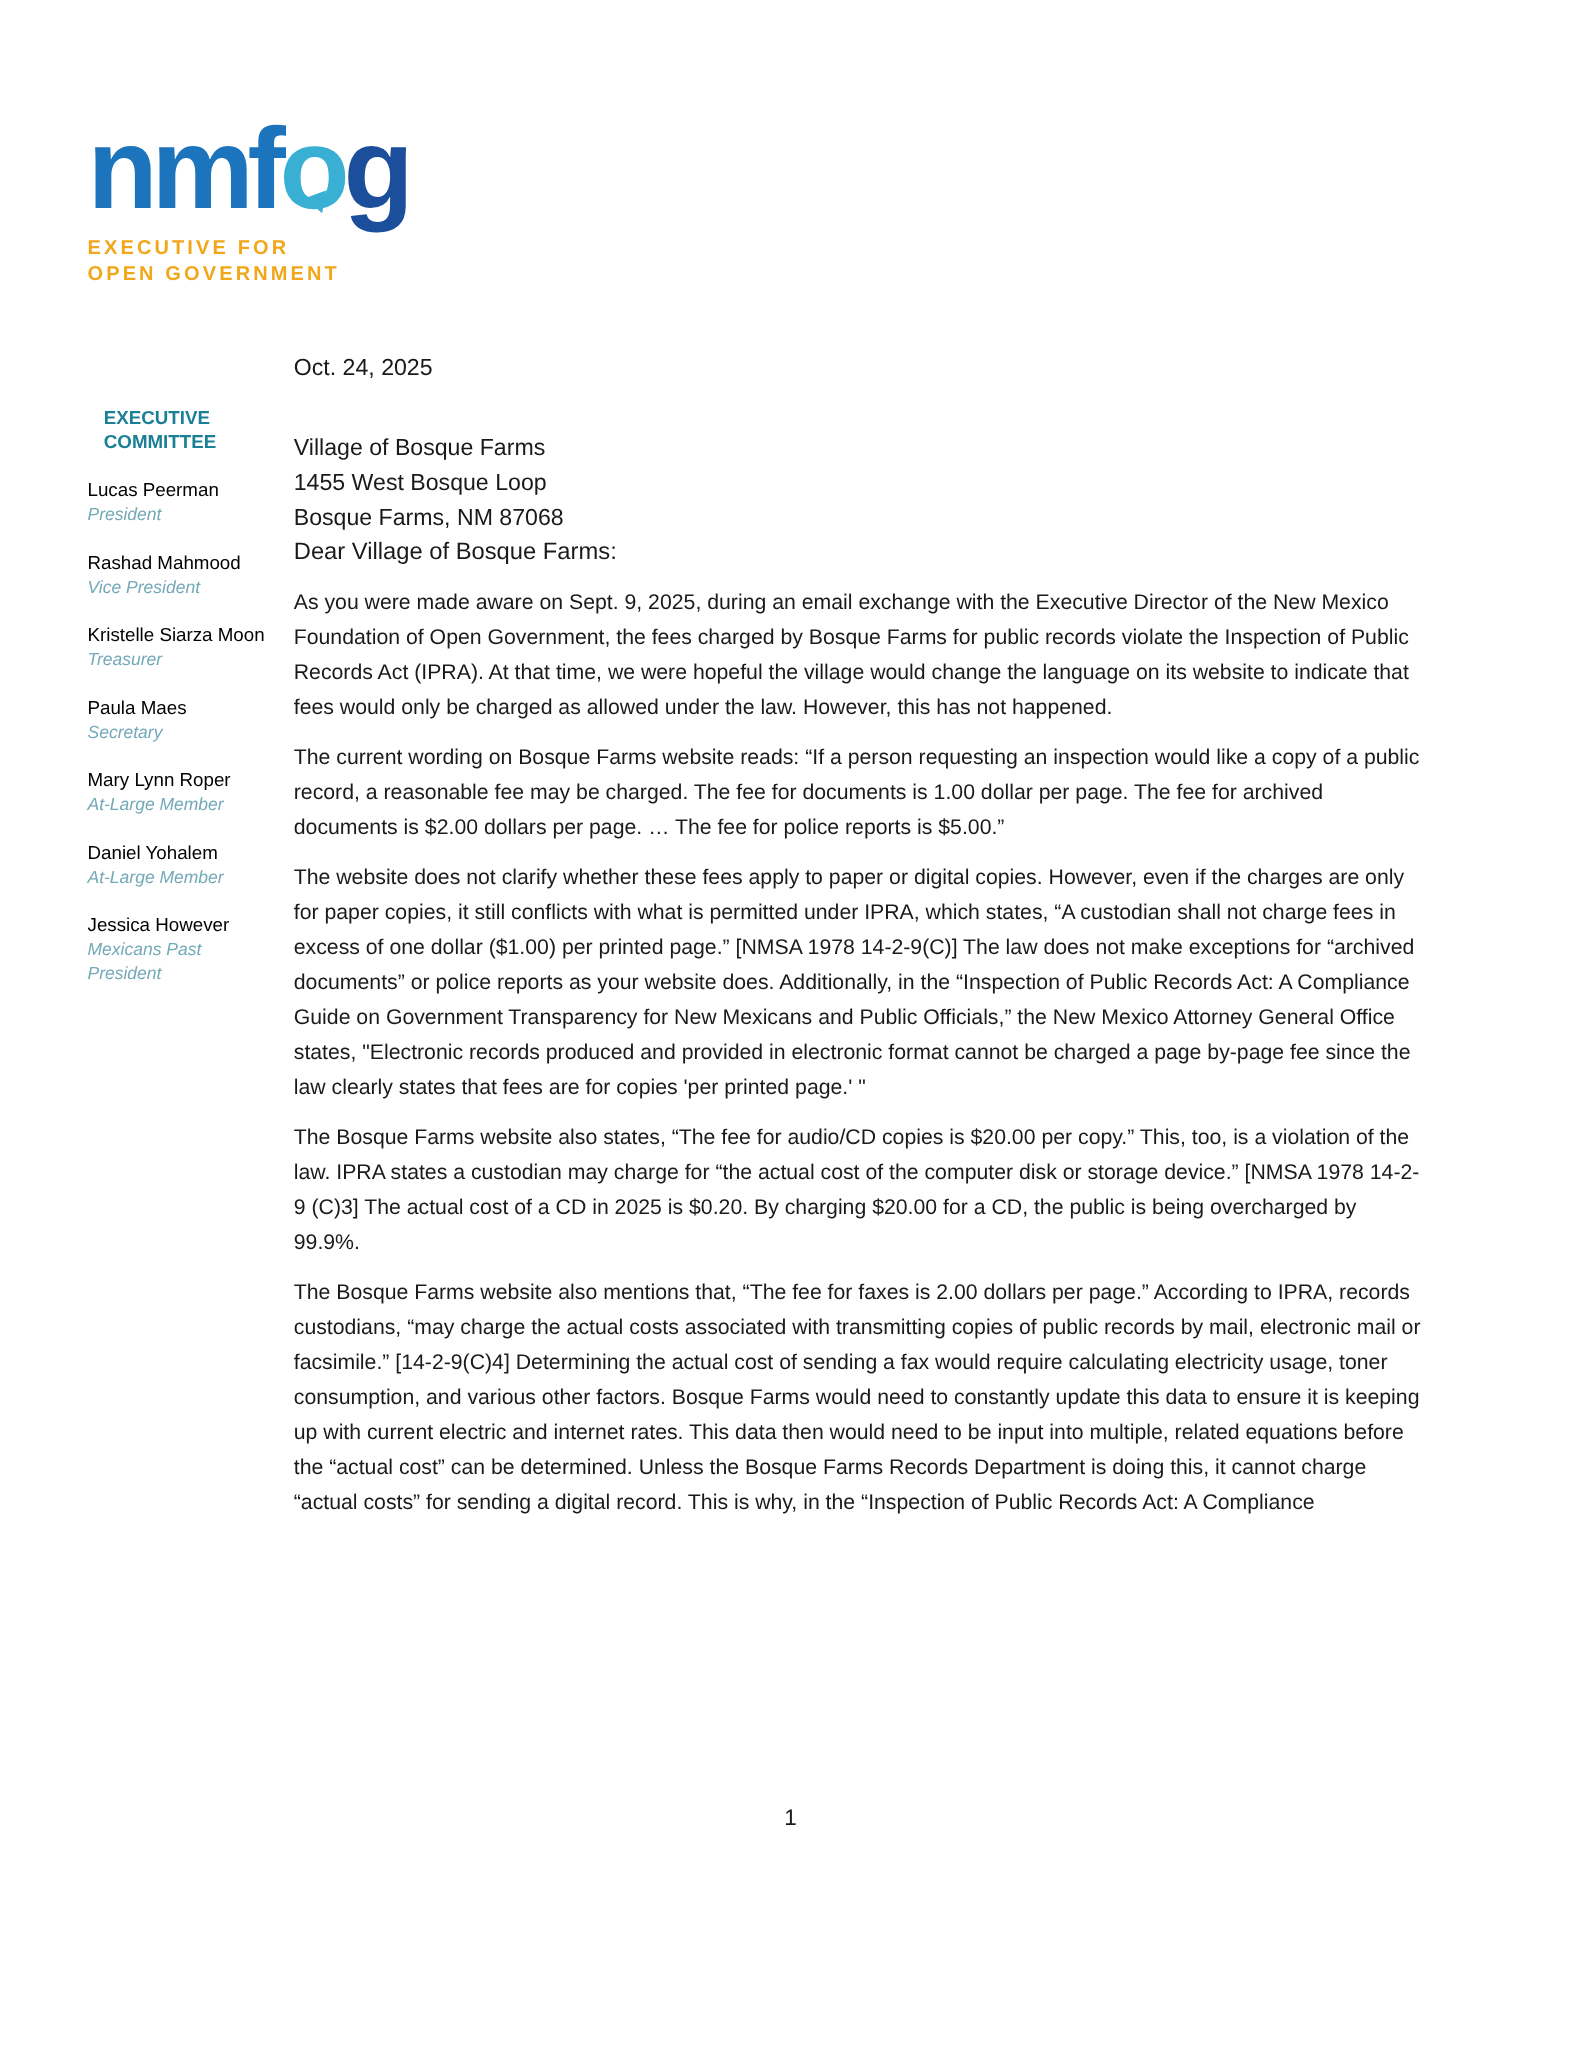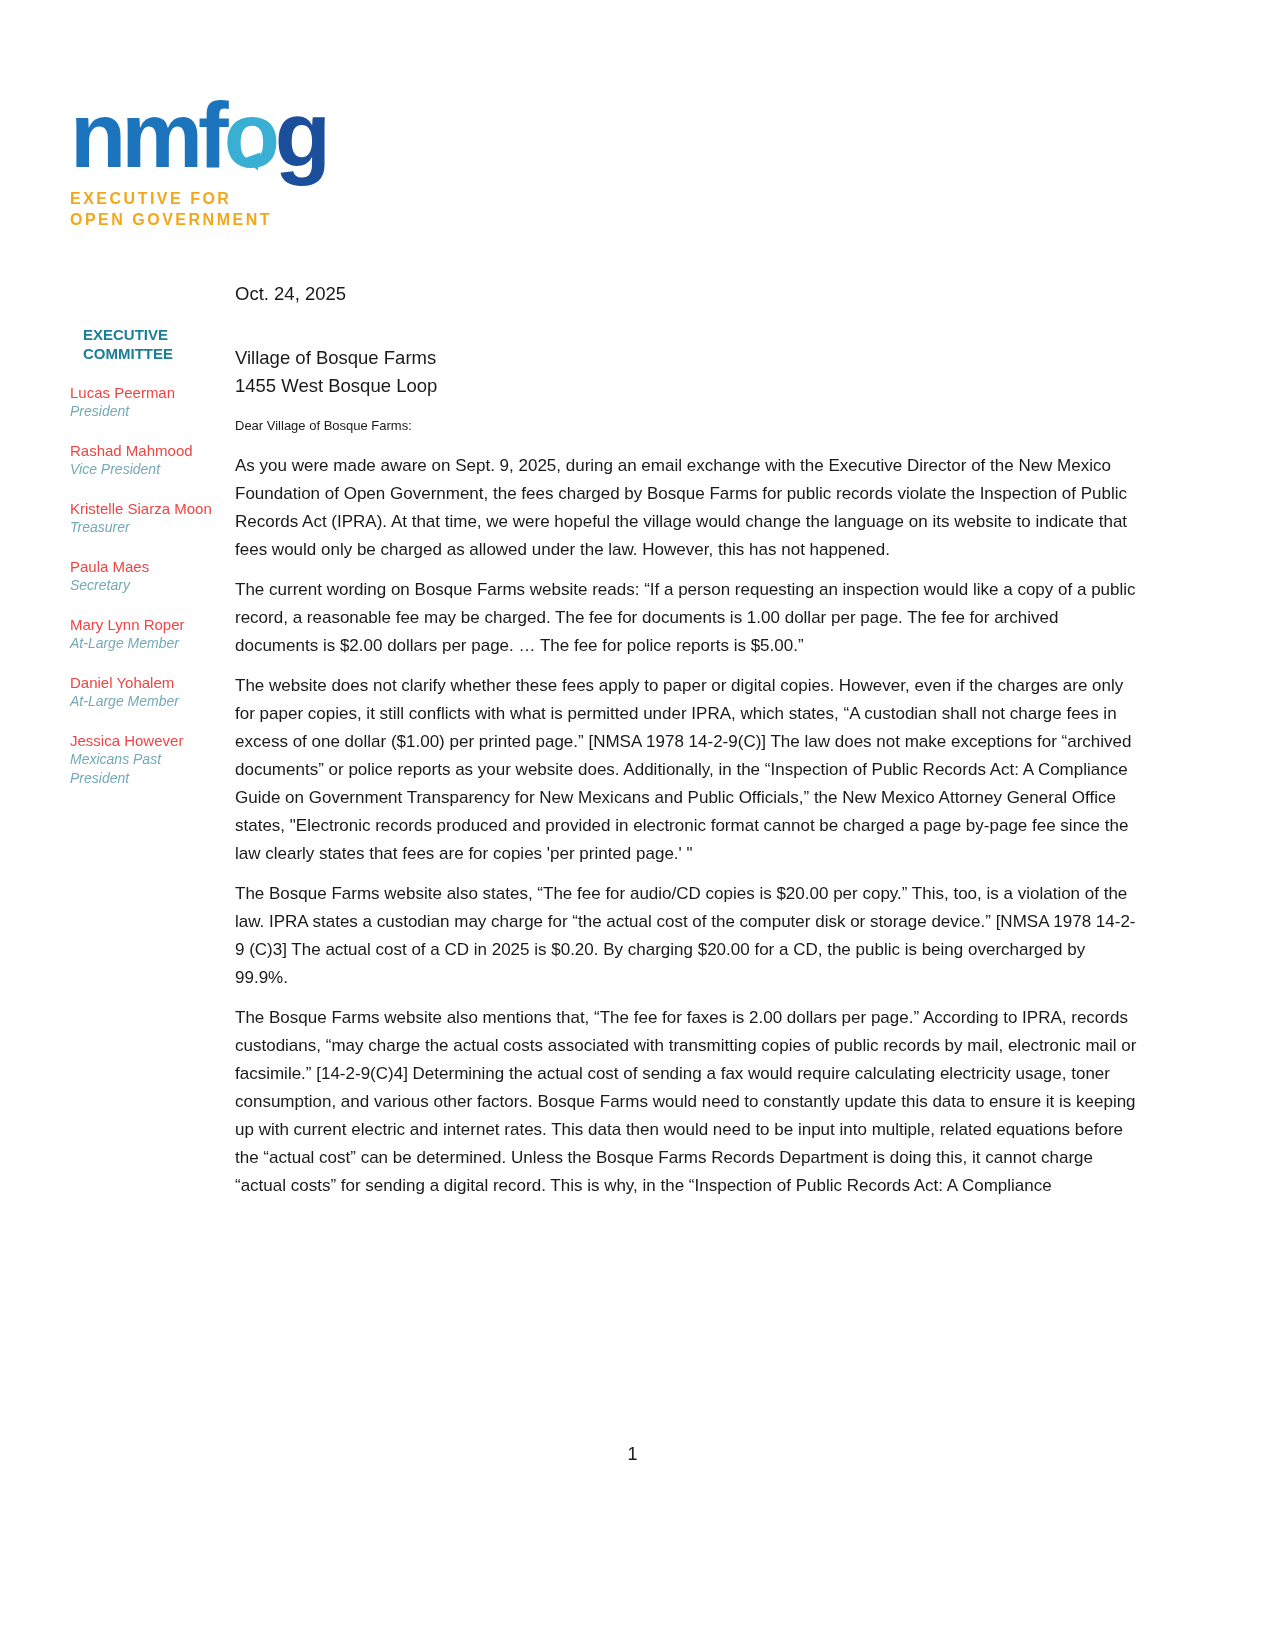--- a/index.html
+++ b/index.html
@@ -94,21 +94,21 @@
     color: #1b7f95;
     font-weight: bold;
     font-size: 15px;
     line-height: 19px;
     margin-bottom: 20px;
     width: 110px;
     margin-left: 13px;
   }
   .member { margin-bottom: 20px; }
   .member-name {
-    color: #ef4444;
+    color: #000000;
     font-size: 15px;
     line-height: 19px;
   }
   .member-title {
     color: #74a9b8;
     font-style: italic;
     font-size: 14px;
     line-height: 19px;
   }
 
@@ -116,23 +116,22 @@
   .date-line {
     font-size: 18.5px;
     line-height: 28px;
     margin-bottom: 36px;
   }
   .recipient-line {
     font-size: 18.5px;
     line-height: 28px;
   }
   .salutation {
-    font-size: 13px;
-    line-height: 28px;
-    margin-top: 12px;
+    font-size: 19px;
+    line-height: 28px;
   }
   .body-par {
     font-size: 17px;
     line-height: 28px;
     margin-top: 12px;
     text-align: left;
   }
 
   
   .footer {
@@ -197,20 +196,21 @@
         <div class="member-title">Mexicans Past President</div>
       </div>
     </div>
 
     <div class="main">
       <div class="date-line">Oct. 24, 2025</div>
 
       <div class="recipient-block">
         <div class="recipient-line">Village of Bosque Farms</div>
         <div class="recipient-line">1455 West Bosque Loop</div>
+        <div class="recipient-line">Bosque Farms, NM 87068</div>
       </div>
 
       <div class="salutation">Dear Village of Bosque Farms:</div>
 
       <p class="body-par">As you were made aware on Sept. 9, 2025, during an email exchange with the Executive Director of the New Mexico Foundation of Open Government, the fees charged by Bosque Farms for public records violate the Inspection of Public Records Act (IPRA). At that time, we were hopeful the village would change the language on its website to indicate that fees would only be charged as allowed under the law. However, this has not happened.</p>
       <p class="body-par">The current wording on Bosque Farms website reads: “If a person requesting an inspection would like a copy of a public record, a reasonable fee may be charged. The fee for documents is 1.00 dollar per page. The fee for archived documents is $2.00 dollars per page. … The fee for police reports is $5.00.”</p>
       <p class="body-par">The website does not clarify whether these fees apply to paper or digital copies. However, even if the charges are only for paper copies, it still conflicts with what is permitted under IPRA, which states, “A custodian shall not charge fees in excess of one dollar ($1.00) per printed page.” [NMSA 1978 14-2-9(C)] The law does not make exceptions for “archived documents” or police reports as your website does. Additionally, in the “Inspection of Public Records Act: A Compliance Guide on Government Transparency for New Mexicans and Public Officials,” the New Mexico Attorney General Office states, "Electronic records produced and provided in electronic format cannot be charged a page by-page fee since the law clearly states that fees are for copies 'per printed page.' "</p>
       <p class="body-par">The Bosque Farms website also states, “The fee for audio/CD copies is $20.00 per copy.” This, too, is a violation of the law. IPRA states a custodian may charge for “the actual cost of the computer disk or storage device.” [NMSA 1978 14-2-9 (C)3] The actual cost of a CD in 2025 is $0.20. By charging $20.00 for a CD, the public is being overcharged by 99.9%.</p>
       <p class="body-par">The Bosque Farms website also mentions that, “The fee for faxes is 2.00 dollars per page.” According to IPRA, records custodians, “may charge the actual costs associated with transmitting copies of public records by mail, electronic mail or facsimile.” [14-2-9(C)4] Determining the actual cost of sending a fax would require calculating electricity usage, toner consumption, and various other factors. Bosque Farms would need to constantly update this data to ensure it is keeping up with current electric and internet rates. This data then would need to be input into multiple, related equations before the “actual cost” can be determined. Unless the Bosque Farms Records Department is doing this, it cannot charge “actual costs” for sending a digital record. This is why, in the “Inspection of Public Records Act: A Compliance</p>
     </div>

